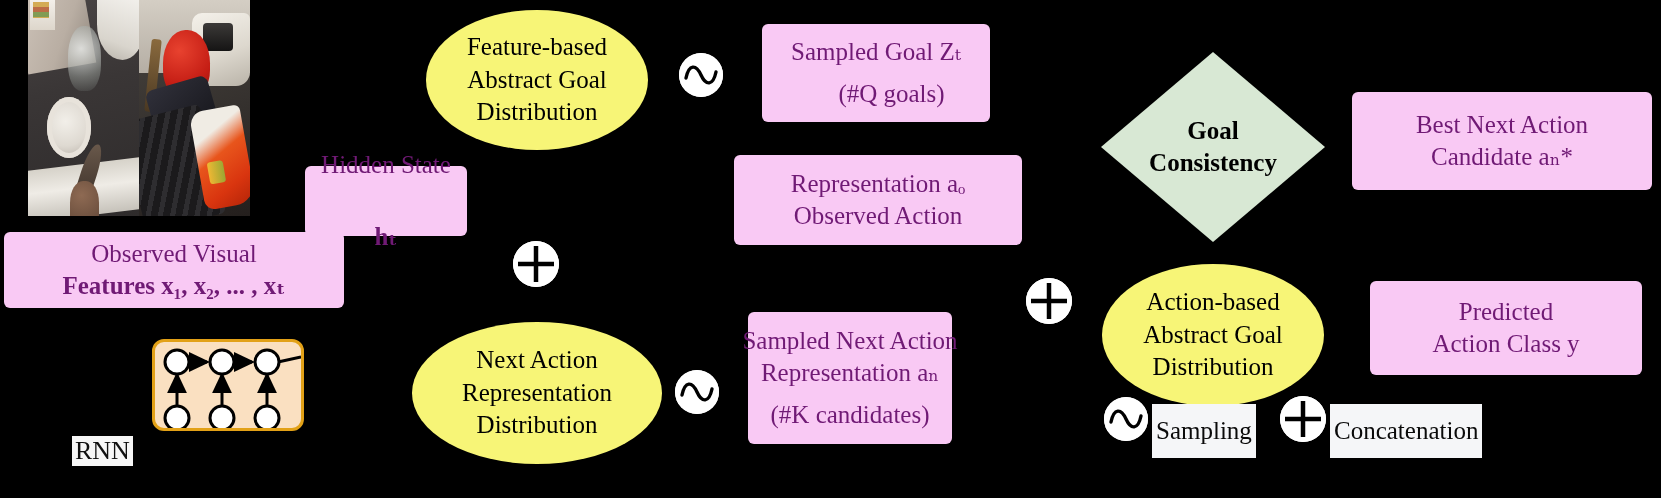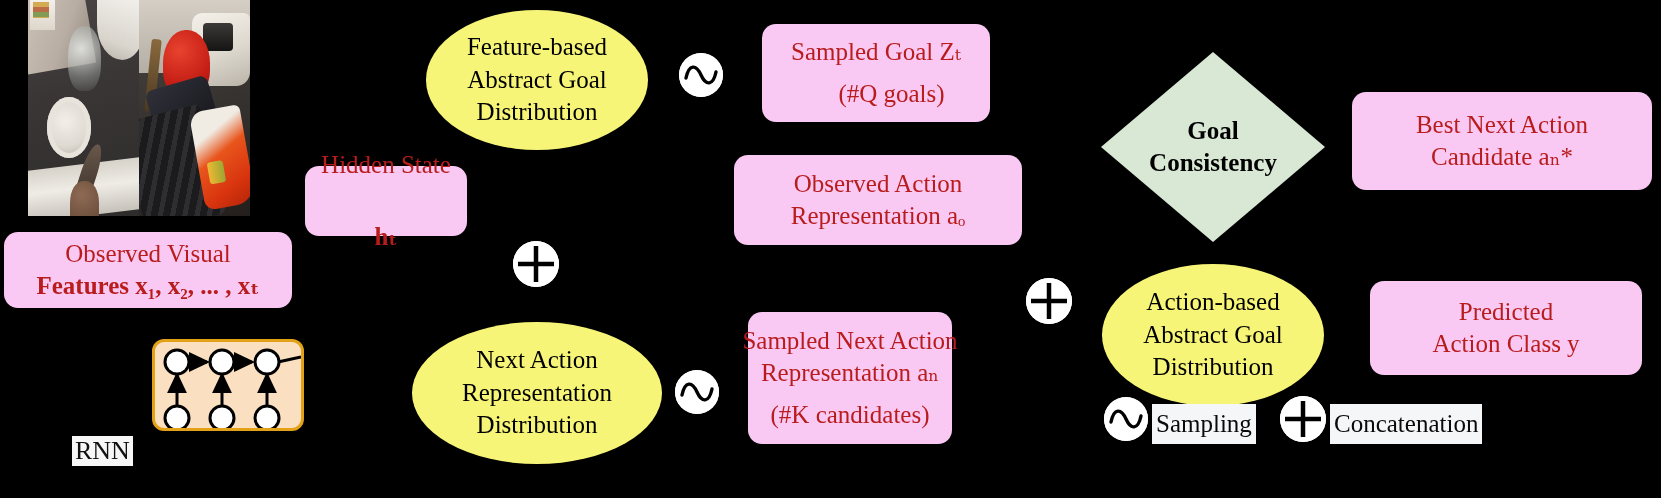--- a/index.html
+++ b/index.html
@@ -15,22 +15,22 @@
     width: 1661px;
     height: 498px;
     background: #000000;
     overflow: hidden;
   }
 
   
   .pbox {
     position: absolute;
     background: #F9C9F4;
-    border-radius: 14px;
-    color: #b91c1c;
+    border-radius: 6px;
+    color: #701a75;
     display: flex;
     flex-direction: column;
     align-items: center;
     justify-content: center;
     text-align: center;
     line-height: 1.28;
     font-size: 25px;
     box-sizing: border-box;
     padding: 4px 10px;
   }
@@ -105,21 +105,21 @@
     white-space: nowrap;
   }
 
   
   .legend-text {
     position: absolute;
     background: #F5F6F8;
     color: #0A0A0A;
     font-size: 25px;
     line-height: 1.12;
-    padding: 6px 4px;
+    padding: 13px 4px;
     white-space: nowrap;
   }
 
   
   .frames {
     position: absolute;
     display: flex;
     overflow: hidden;
   }
   .frame { position: relative; overflow: hidden; height: 100%; }
@@ -248,21 +248,21 @@
       <div class="wall"></div>
       <div class="toaster"></div>
       <div class="knife"></div>
       <div class="kettle"></div>
       <div class="darkpanel"></div>
       <div class="keyboard"></div>
       <div class="chips"></div>
     </div>
   </div>
 
-  <div class="pbox" style="left:4px; top:232px; width:288px; height:76px;">
+  <div class="pbox" style="left:4px; top:232px; width:340px; height:76px;">
     <span class="ln">Observed Visual</span>
     <span class="ln" style="font-weight:bold;">Features x₁, x₂, ... , xₜ</span>
   </div>
 
   <div class="rnn-box" style="left:152px; top:339px; width:152px; height:92px;">
     <svg width="146" height="86" viewBox="0 0 146 86" style="position:absolute; left:0; top:0;">
       <defs>
         <marker id="arw" markerWidth="7" markerHeight="7" refX="6" refY="3.3" orient="auto">
           <path d="M0,0 L7,3.3 L0,6.6 z" fill="#000"></path>
         </marker>
@@ -312,22 +312,22 @@
       <path d="M7,25 C10,11 17,11 22,22 C27,33 34,33 37,19" fill="none" stroke="#000" stroke-width="3.4" stroke-linecap="round"></path>
     </svg>
   </div>
 
   <div class="pbox" style="left:762px; top:24px; width:228px; height:98px;">
     <span class="ln">Sampled Goal Zₜ</span>
     <span class="ln" style="margin-top:10px;margin-left:31px;">(#Q goals)</span>
   </div>
 
   <div class="pbox" style="left:734px; top:155px; width:288px; height:90px;">
+    <span class="ln">Representation aₒ</span>
     <span class="ln">Observed Action</span>
-    <span class="ln">Representation aₒ</span>
   </div>
 
   <div class="diamond-wrap" style="left:1101px; top:52px; width:224px; height:190px;">
     <div class="diamond-shape"></div>
     <div class="diamond-label">
       <span class="ln">Goal</span>
       <span class="ln">Consistency</span>
     </div>
   </div>
 

